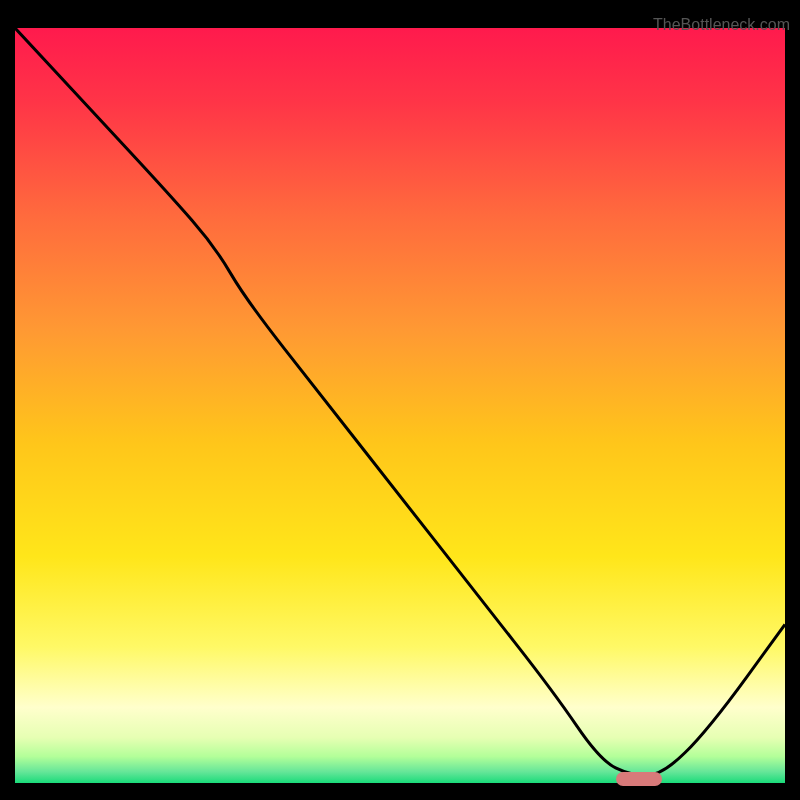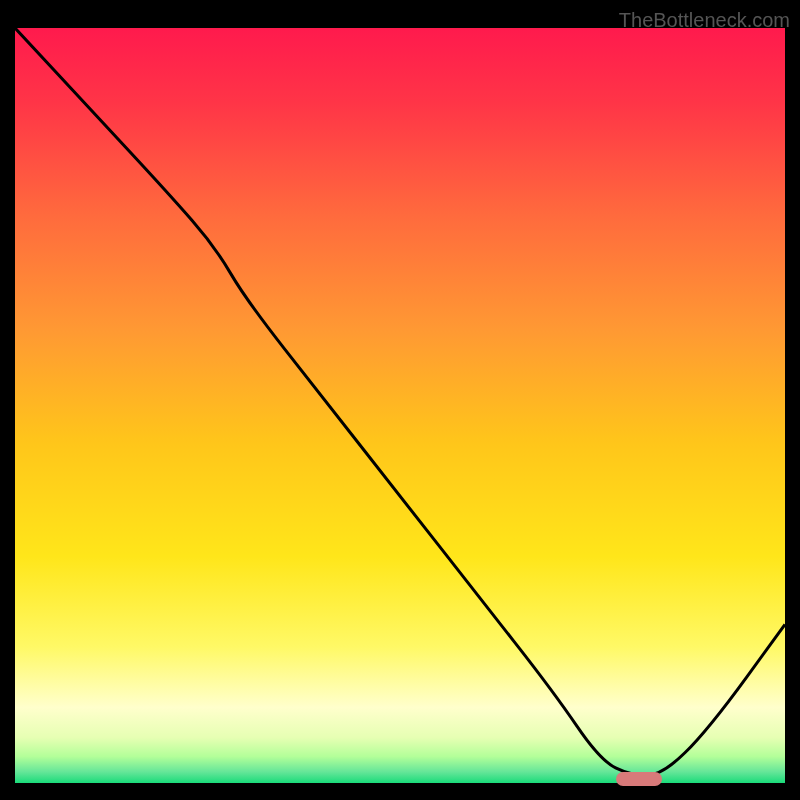--- a/index.html
+++ b/index.html
@@ -6,24 +6,24 @@
     margin: 0;
     padding: 0;
     width: 800px;
     height: 800px;
     background: #000000;
     position: relative;
     font-family: Arial, sans-serif;
   }
   .watermark {
     position: absolute;
-    top: 9px;
+    top: 16px;
     right: 10px;
     color: #555555;
-    font-size: 20px;
+    font-size: 16px;
     font-weight: normal;
     z-index: 10;
   }
   .plot-area {
     position: absolute;
     top: 28px;
     left: 15px;
     width: 770px;
     height: 755px;
   }

